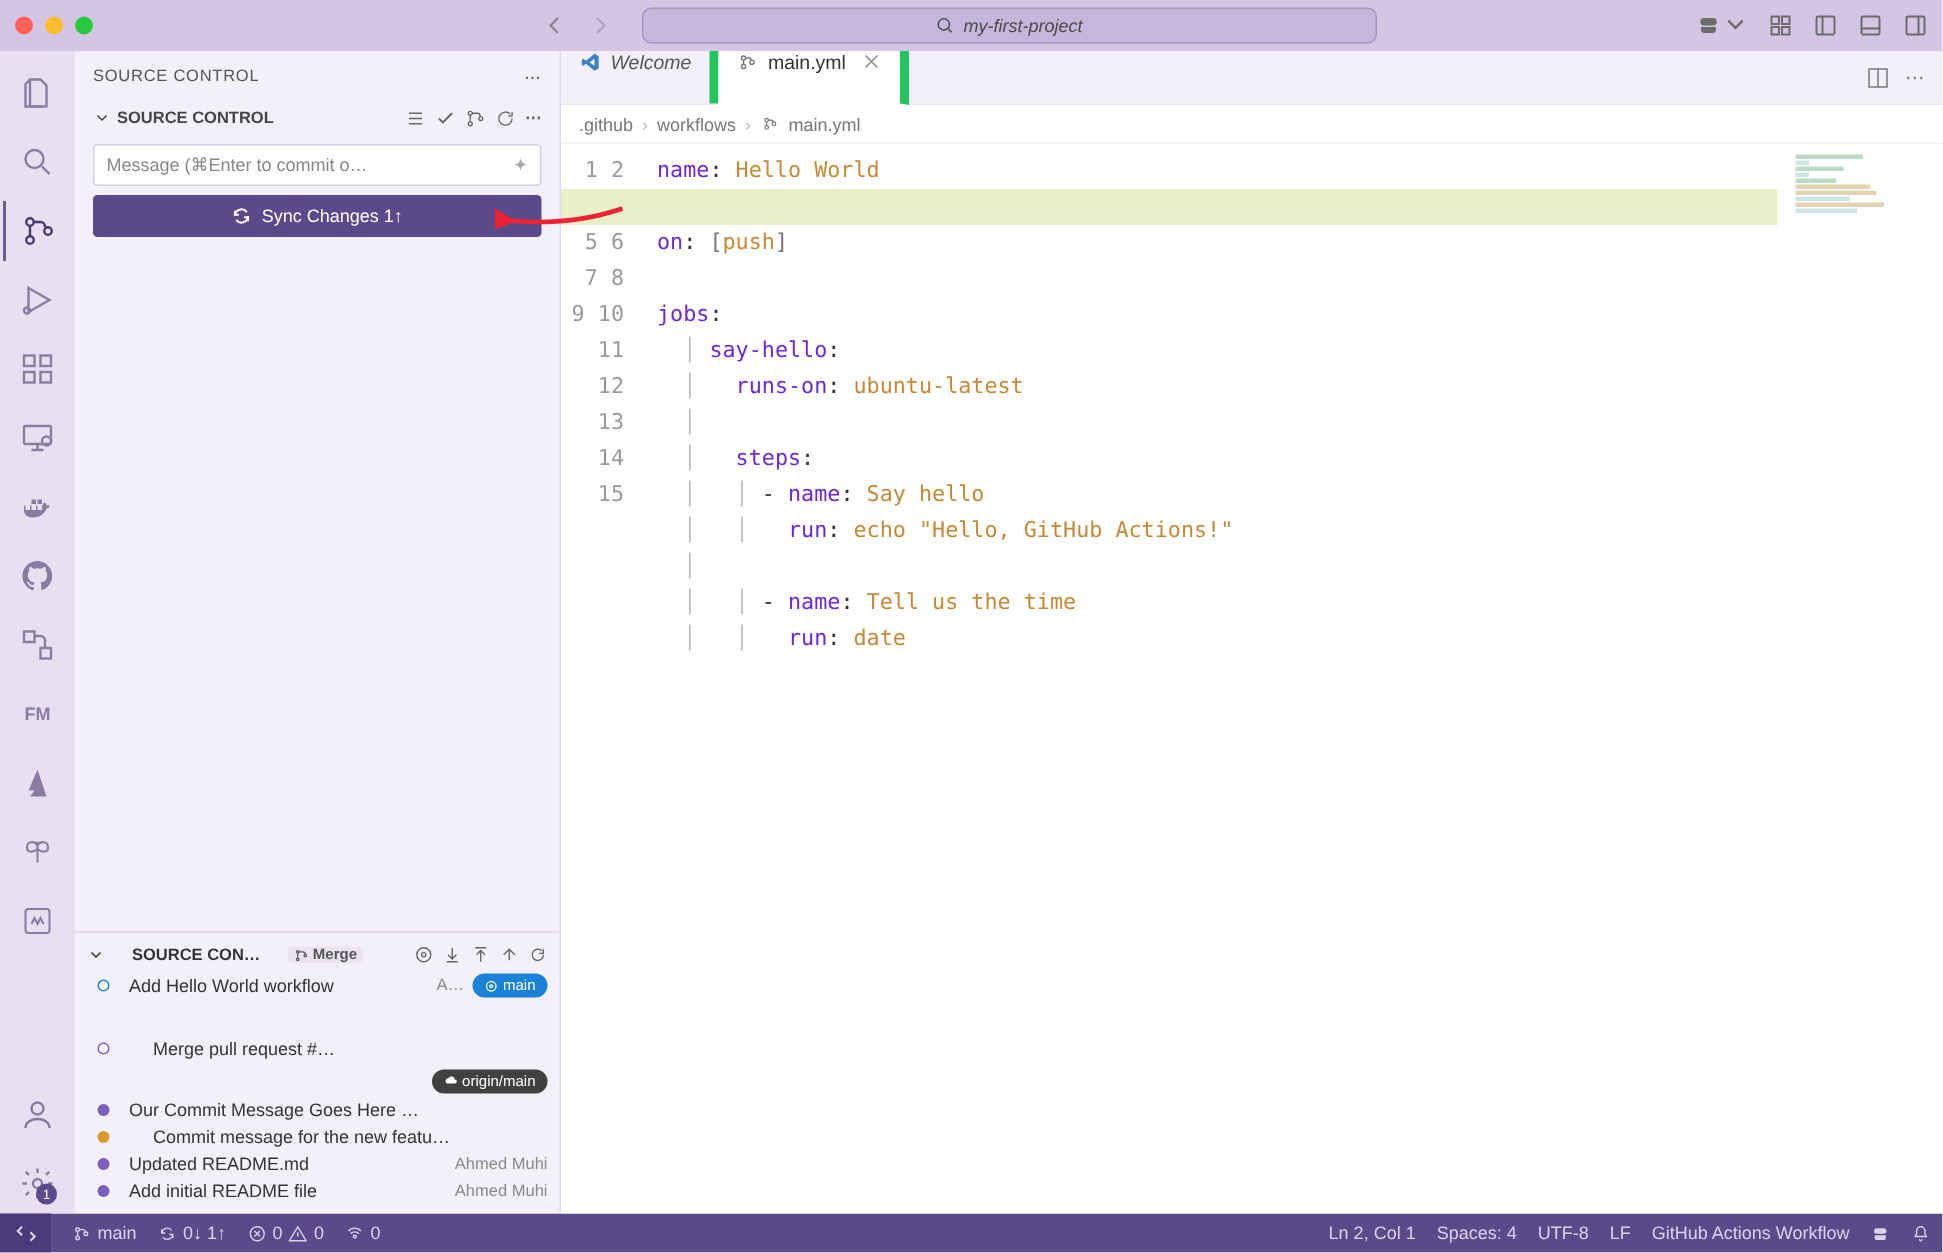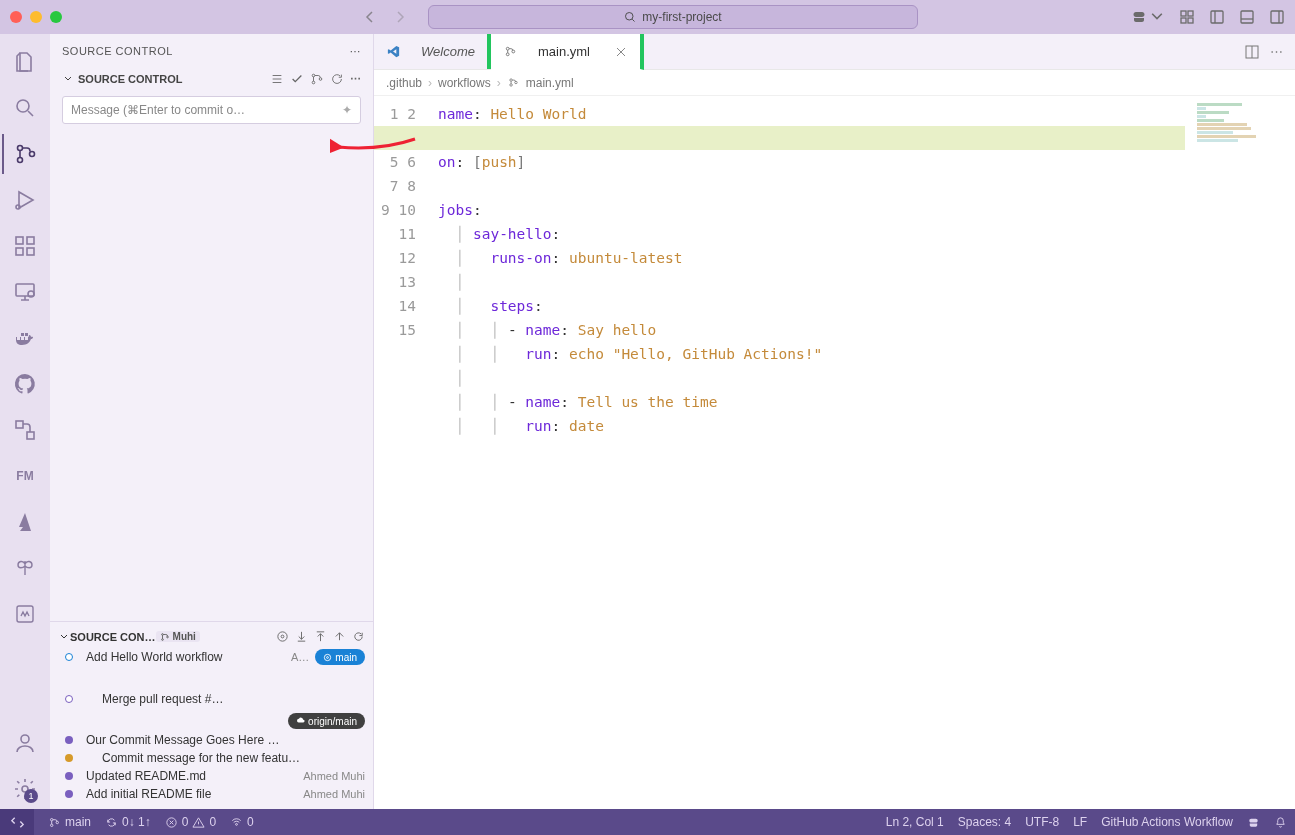--- a/index.html
+++ b/index.html
@@ -5,21 +5,21 @@
 * { box-sizing: border-box; margin: 0; padding: 0; }
 body { font-family: -apple-system, "Segoe UI", sans-serif; font-size: 13px; color: #333; background: #fff; width:1295px; height:835px; overflow:hidden; position:relative; }
 
 
 .titlebar { height:34px; background:#d3c5e3; display:flex; align-items:center; padding:0 10px; }
 .traffic { display:flex; gap:8px; margin-right:10px; }
 .traffic span { width:12px; height:12px; border-radius:50%; display:block; }
 .tl-red{background:#ff5f57;} .tl-yellow{background:#febc2e;} .tl-green{background:#28c840;}
 .nav-arrows { display:flex; gap:14px; margin-left:290px; color:#6b6b6b; }
 .nav-arrows svg{width:16px;height:16px;opacity:.7}
-.search-pill { margin-left:20px; background:#c7b6dc; border:1px solid #a993c4; border-radius:6px; height:24px; width:490px; display:flex; align-items:center; justify-content:center; gap:6px; color:#4a4a4a; font-size:12px;}
+.search-pill { margin-left:20px; background:#c7b6dc; border:1px solid #a993c4; border-radius:6px; height:24px; width:490px; display:flex; align-items:center; justify-content:center; gap:6px; color:#4a4a4a; font-size:12px;font-style:italic;}
 .title-right { margin-left:auto; display:flex; gap:14px; align-items:center; color:#6b6b6b; }
 .title-right svg{width:16px;height:16px;}
 
 
 .shell { display:flex; height:775px; }
 .activitybar { width:50px; background:#e8e0f0; display:flex; flex-direction:column; align-items:center; padding-top:8px; gap:6px;}
 .activitybar .aicon { width:46px; height:40px; display:flex; align-items:center; justify-content:center; color:#8a7ca0; position:relative;}
 .activitybar .aicon.active { border-left:2px solid #6b5a8a; color:#4a3a6a;}
 .activitybar .aicon svg{width:24px;height:24px;}
 .activitybar .spacer{flex:1;}
@@ -36,21 +36,21 @@
 .commit-input { margin:6px 4px; background:#fff; border:1px solid #d5cde0; border-radius:3px; height:28px; display:flex; align-items:center; padding:0 8px; color:#888; font-size:12px; position:relative;}
 .commit-input .sparkle{position:absolute; right:8px; color:#aaa;}
 .sync-btn { margin:4px 4px 0; background:#5a4a8a; color:#fff; border-radius:3px; height:28px; display:flex; align-items:center; justify-content:center; gap:6px; font-size:12px;}
 .sync-btn svg{width:14px;height:14px;}
 
 .arrow-annot { position:absolute; left:330px; top:131px; pointer-events:none;}
 .arrow-annot svg{width:90px;height:30px;}
 
 
 .graph-section { margin-top:auto; border-top:1px solid #e0d8ea; padding:4px 6px 6px; font-size:12px; color:#333; max-height:190px; overflow:hidden;}
-.graph-header { display:flex; align-items:center; gap:0; font-size:11px; font-weight:600; padding:4px 2px;}
+.graph-header { display:flex; align-items:center; gap:18px; font-size:11px; font-weight:600; padding:4px 2px;}
 .graph-header .chev{width:12px;height:12px;}
 .graph-header .mini-actions{margin-left:auto;display:flex;gap:6px;color:#666;}
 .graph-header .mini-actions svg{width:13px;height:13px;}
 .tag-auto{background:#eae4f2;border-radius:3px;padding:0 4px;font-size:10px;color:#555;display:flex;align-items:center;gap:3px;}
 .tag-auto svg{width:10px;height:10px;}
 .graph-row{display:flex;align-items:center;gap:6px;padding:2px 2px;white-space:nowrap;overflow:hidden;text-overflow:ellipsis;}
 .graph-gutter{width:22px;display:flex;justify-content:center;position:relative;}
 .dot{width:8px;height:8px;border-radius:50%;}
 .dot.hollow{background:#fff;border:1.5px solid #1a82d6;}
 .dot.purple{background:#7a5fbf;}
@@ -58,21 +58,21 @@
 .dot.orange{background:#d69a2a;}
 .branch-pill{background:#1a82d6;color:#fff;border-radius:9px;padding:0 8px;font-size:10px;display:inline-flex;align-items:center;gap:3px;height:16px;}
 .branch-pill.purple{background:#404040;margin-top:44px;}
 .branch-pill svg{width:9px;height:9px;}
 .row-msg{overflow:hidden;text-overflow:ellipsis;flex:1;}
 .row-author{color:#888;font-size:11px;margin-left:4px;}
 
 
 .editorcol { flex:1; display:flex; flex-direction:column; background:#fff; }
 .tabs { height:36px; display:flex; align-items:stretch; border-bottom:1px solid #e8e8e8; background:#f4f0f9;}
-.tab { display:flex; align-items:center; padding:0 12px; gap:20px; font-size:13px; color:#555; border-right:4px solid #22c55e; font-style:italic;}
+.tab { display:flex; padding:0 12px; gap:6px; font-size:13px; color:#555; border-right:6px solid #22c55e; font-style:italic;}
 .tab.active { background:#fff; color:#333; font-style:normal; border-bottom:1px solid #fff; margin-bottom:-1px;}
 .tab svg{width:15px;height:15px;}
 .tab .close{margin-left:4px;width:14px;height:14px;color:#888;}
 .tabs-right{margin-left:auto;display:flex;align-items:center;gap:10px;padding:0 12px;color:#777;}
 .tabs-right svg{width:16px;height:16px;}
 .breadcrumbs{height:26px;display:flex;align-items:center;padding:0 12px;gap:6px;font-size:12px;color:#777;border-bottom:1px solid #f0f0f0;}
 .breadcrumbs .sep{color:#bbb;}
 .breadcrumbs svg{width:13px;height:13px;}
 .editor-body { flex:1; display:flex; font-family: "Menlo","Consolas",monospace; font-size:14.5px; line-height:24px; position:relative;}
 .gutter{width:56px;text-align:right;color:#9a9a9a;padding:6px 14px 0 0;user-select:none;}
@@ -269,36 +269,42 @@
           <svg viewBox="0 0 16 16" fill="none" stroke="currentColor">
               <path d="M13 8a5 5 0 1 1-1.5-3.5M13 3v3h-3"></path>
             </svg>
           <span>⋯</span>
         </span>
       </div>
       <div class="commit-input">
         <span>Message (⌘Enter to commit o…</span>
         <span class="sparkle">✦</span>
       </div>
+      <div class="sync-btn">
+        <svg viewBox="0 0 16 16" fill="none" stroke="currentColor" stroke-width="1.5">
+            <path d="M13 8a5 5 0 0 1-9 3M3 8a5 5 0 0 1 9-3M3 4v3h3M13 12V9h-3"></path>
+          </svg>
+        <span>Sync Changes 1↑</span>
+      </div>
     </div>
 
     <div class="graph-section">
       <div class="graph-header">
         <svg class="chev" viewBox="0 0 12 12" fill="none" stroke="currentColor">
             <path d="M3 4l3 3 3-3"></path>
           </svg>
         <span>SOURCE CON…</span>
         <span class="tag-auto">
           <svg viewBox="0 0 12 12" fill="none" stroke="currentColor">
               <circle cx="3" cy="3" r="1"></circle>
               <circle cx="3" cy="9" r="1"></circle>
               <circle cx="9" cy="6" r="1"></circle>
               <path d="M3 4v4M4 3h3a2 2 0 0 1 2 2"></path>
             </svg>
-          <span>Muhi</span>
+          <span>Merge</span>
         </span>
         <span class="mini-actions">
           <svg viewBox="0 0 14 14" fill="none" stroke="currentColor">
               <circle cx="7" cy="7" r="5"></circle>
               <circle cx="7" cy="7" r="1.5"></circle>
             </svg>
           <svg viewBox="0 0 14 14" fill="none" stroke="currentColor">
               <path d="M7 2v8M4 7l3 3 3-3M3 12h8"></path>
             </svg>
           <svg viewBox="0 0 14 14" fill="none" stroke="currentColor">

